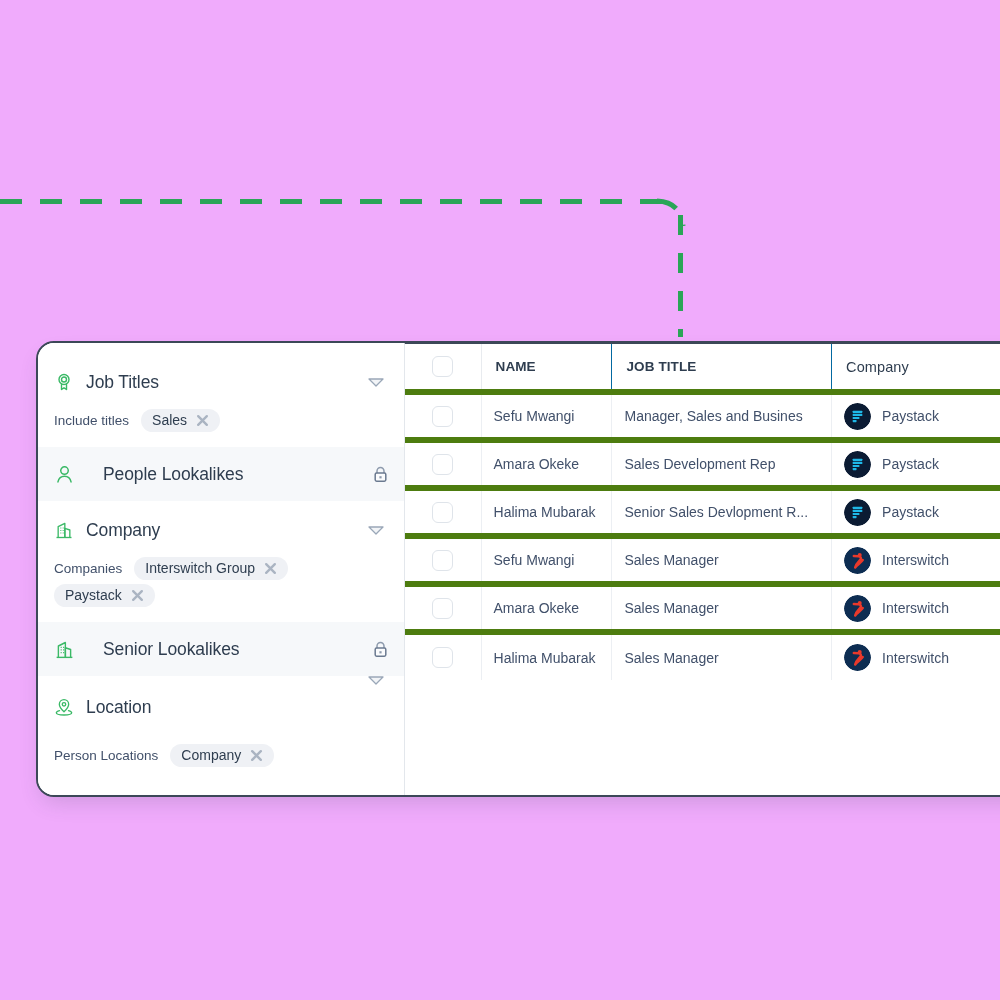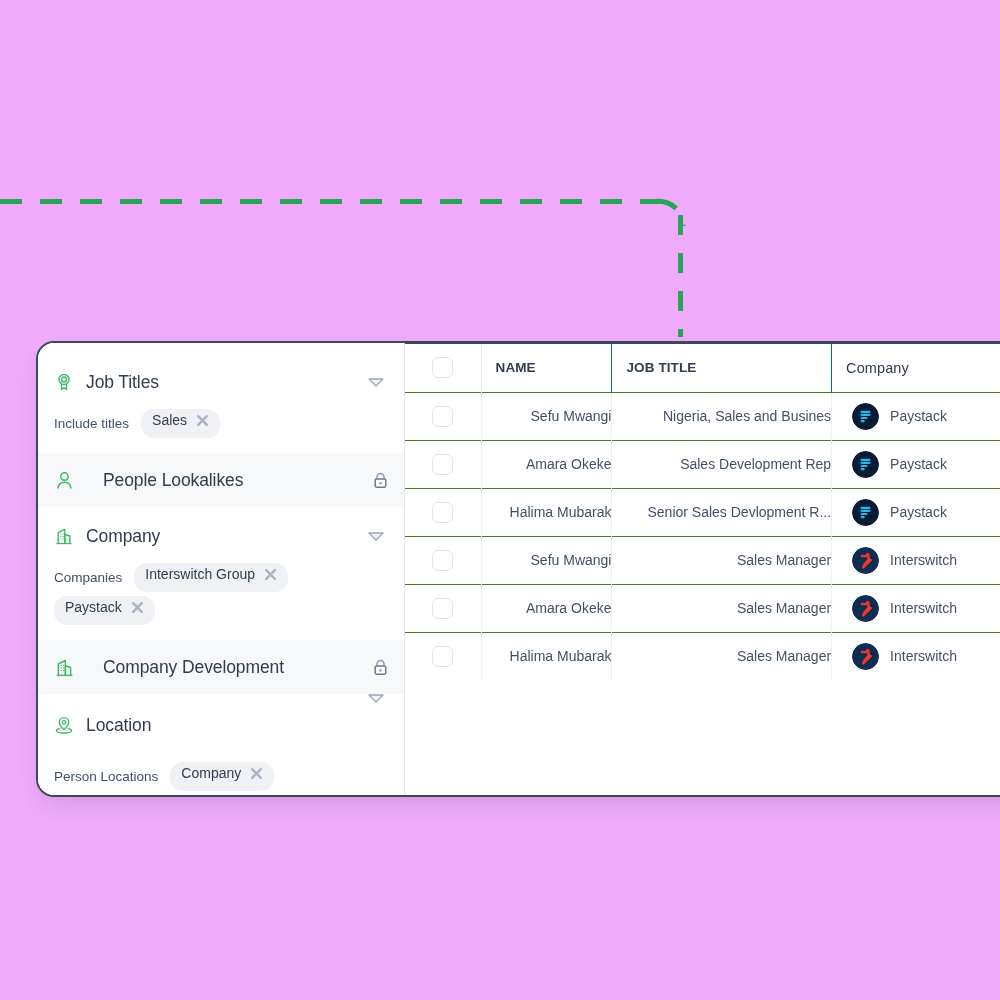--- a/index.html
+++ b/index.html
@@ -89,21 +89,21 @@
     font-size: 13.5px;
     color: #41506a;
     white-space: nowrap;
   }
   .pill {
     display: inline-flex;
     align-items: center;
     gap: 9px;
     background: #eff1f5;
     border-radius: 13px;
-    padding: 4px 11px 11px 11px;
+    padding: 4px 11px 5px 11px;
     font-size: 14px;
     color: #2e3d4f;
     line-height: 1;
   }
   .pill .x { width: 13px; height: 13px; display: block; }
 
   .lookalike {
     display: flex;
     align-items: center;
     gap: 28px;
@@ -148,27 +148,26 @@
     padding: 0 0 0 14px;
     border-right: 1px solid #0369a1;
     vertical-align: middle;
   }
   th.h-co { font-weight: normal; font-size: 14.5px; border-right: none; }
   th.h-chk { border-right: 1px solid #e8ebef; padding-left: 0; }
   td {
     height: 48px;
     font-size: 14px;
     color: #41506a;
-    padding: 0 0 0 20px;
-    border-top: 1px solid #4d7c0f;
+    padding: 0 0 0 12px;
+    border-top: 6px solid #4d7c0f;
     border-right: 1px solid #eceff3;
     vertical-align: middle;
     white-space: nowrap;
     overflow: hidden;
-    text-align: right;
   }
   td.t-chk { padding-left: 0; }
   td.t-co { border-right: none; }
   .chk {
     width: 21px; height: 21px;
     border: 1.6px solid #dfe4ea;
     border-radius: 6px;
     background: #fff;
     margin: 0 auto;
   }
@@ -257,21 +256,21 @@
         </span>
       </div>
 
       <div class="lookalike">
         <svg class="ico" viewBox="0 0 24 24" fill="none" stroke="#3ab966" stroke-width="1.6">
           <path d="M3 21 H21"></path>
           <path d="M5 21 V8 L13 4 V21" stroke-linejoin="round"></path>
           <path d="M13 21 V10 L19 12 V21" stroke-linejoin="round"></path>
           <path d="M7.6 9.5 h1.2 M10.4 9.5 h1.2 M7.6 12.5 h1.2 M10.4 12.5 h1.2 M7.6 15.5 h1.2 M10.4 15.5 h1.2" stroke-width="1.3"></path>
         </svg>
-        <span class="lk-title">Company Development</span>
+        <span class="lk-title">Senior Lookalikes</span>
         <svg class="lock" viewBox="0 0 15 17">
           <path d="M4 7 V5 a3.5 3.5 0 0 1 7 0 V7" fill="none" stroke="#8e9bad" stroke-width="1.5"></path>
           <rect x="2.2" y="7" width="10.6" height="8.2" rx="1.4" fill="#fbfcfd" stroke="#6b7a90" stroke-width="1.5"></rect>
           <rect x="6.4" y="10.2" width="2.2" height="2.2" fill="#8e9bad"></rect>
         </svg>
       </div>
 
       <div class="sec" style="margin-top:14px">
         <div class="sec-head">
           <svg class="ico" viewBox="0 0 24 24" fill="none" stroke="#3ab966" stroke-width="1.6">
@@ -313,21 +312,21 @@
             <th>JOB TITLE</th>
             <th class="h-co">Company</th>
           </tr>
         </thead>
         <tbody id="tbody">
             <tr>
               <td class="t-chk">
                 <div class="chk"></div>
               </td>
               <td>Sefu Mwangi</td>
-              <td>Nigeria, Sales and Busines</td>
+              <td>Manager, Sales and Busines</td>
               <td class="t-co">
                 <span class="co-cell">
                   <svg class="logo" viewBox="0 0 28 28">
                     <circle cx="14" cy="14" r="14" fill="#0b1b33"></circle>
                     <rect x="9" y="8" width="10" height="2.3" rx="0.6" fill="#1fb8e8"></rect>
                     <rect x="9" y="11.2" width="10" height="2.3" rx="0.6" fill="#1fb8e8"></rect>
                     <rect x="9" y="14.4" width="7" height="2.3" rx="0.6" fill="#1fb8e8"></rect>
                     <rect x="9" y="17.6" width="4" height="2.3" rx="0.6" fill="#1fb8e8"></rect>
                   </svg>
                   <span class="co-name">Paystack</span>

